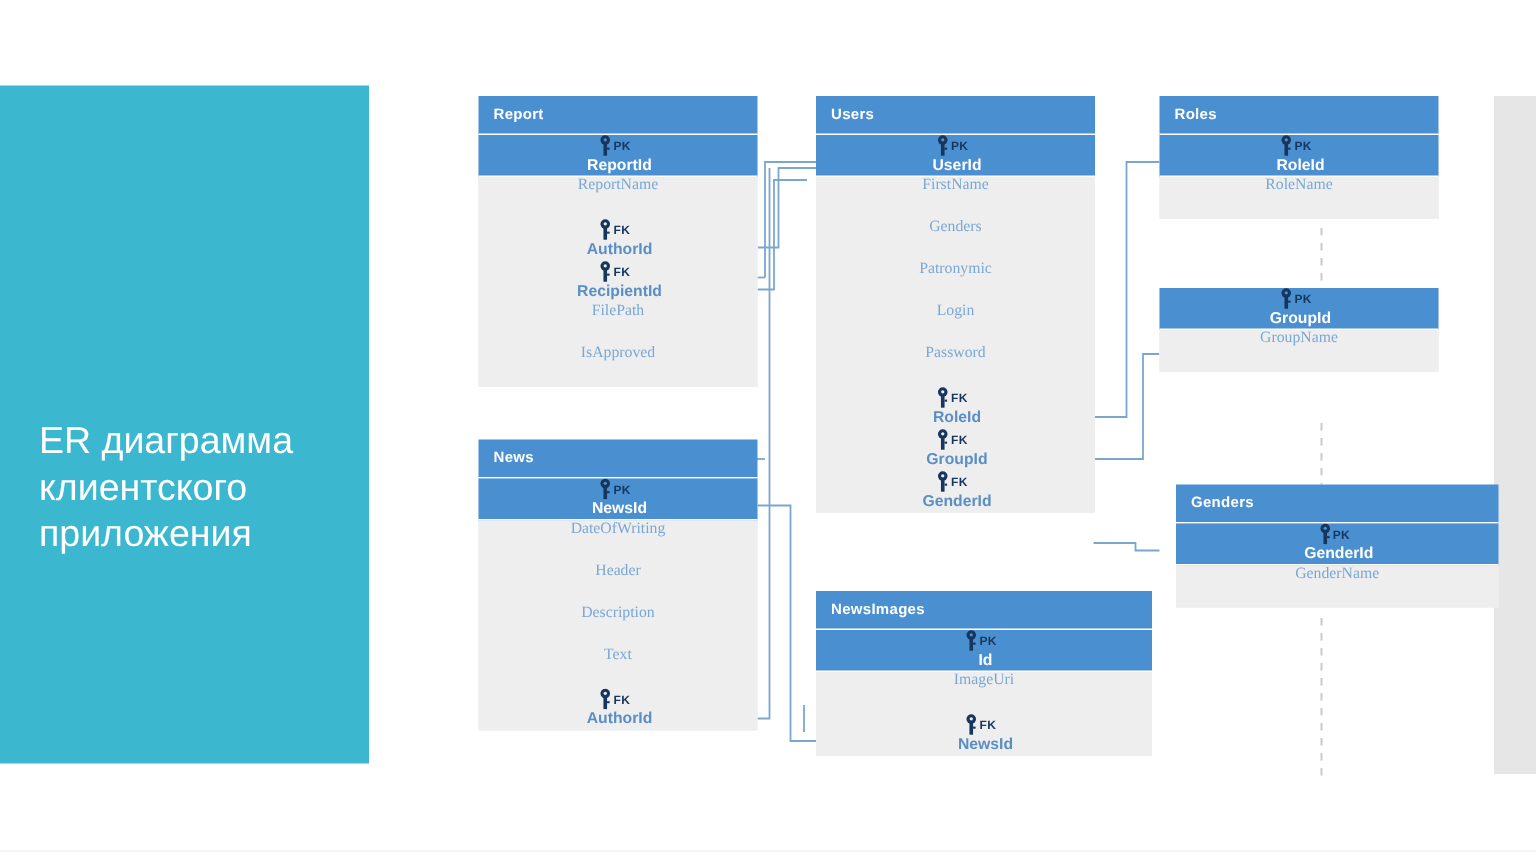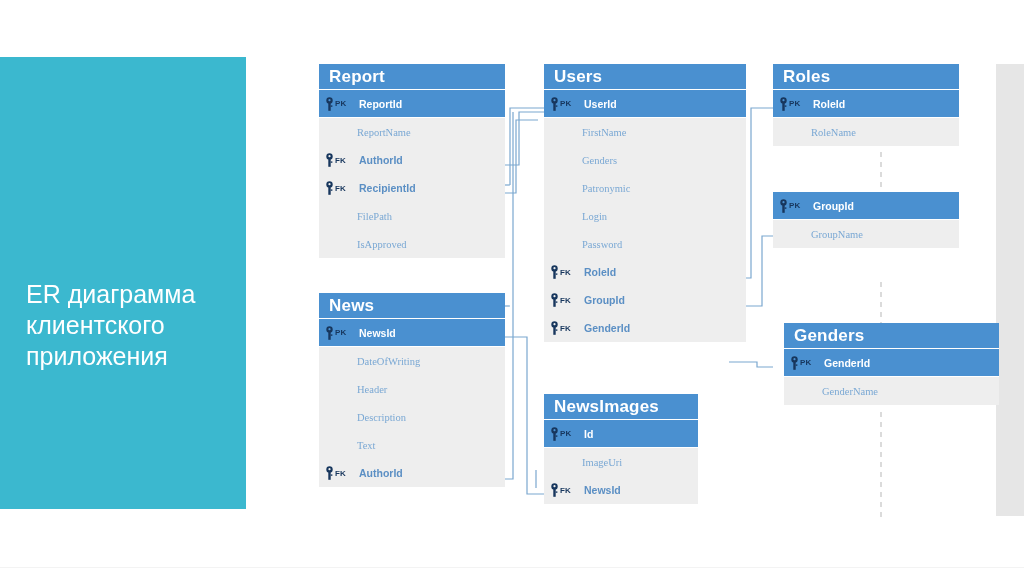--- a/index.html
+++ b/index.html
@@ -29,35 +29,36 @@
     white-space: pre-line;
   }
   svg.links { position: absolute; left: 0; top: 0; width: 1024px; height: 574px; pointer-events: none; }
 
   
   .entity { position: absolute; }
   .entity .hdr {
     height: 26px;
     background: #4a90d0;
     color: #ffffff;
-    font-size: 17px;
+    font-size: 10px;
     font-weight: 700;
     display: flex;
     align-items: center;
     padding-left: 10px;
     letter-spacing: .2px;
     border-bottom: 1px solid #ffffff;
   }
   .entity .body { background: #eeeeee; }
   .row {
     height: 28px;
     display: flex;
     align-items: center;
     font-size: 10.5px;
     position: relative;
+    flex-direction: column;
   }
   .row.pk {
     background: #4a90d0;
     color: #ffffff;
     font-weight: 700;
     border-bottom: 1px solid #ffffff;
   }
   .row.plain { color: #7aa8d4; background: #eeeeee; }
   .row.fk   { color: #5b8fc4; background: #eeeeee; font-weight: 700; }
 
@@ -222,21 +223,21 @@
             <rect x="3.3" y="5.5" width="2.4" height="8.3" fill="#17365d"></rect>
             <rect x="5.7" y="8.4" width="1.7" height="1.4" fill="#17365d"></rect>
           </svg>
           <span class="keytag">FK</span>
         </span>
         <span class="fieldname">AuthorId</span>
       </div>
     </div>
   </div>
 
-  <div class="entity" style="left:544px; top:64px; width:202px;">
+  <div class="entity" style="left:544px; top:64px; width:186px;">
     <div class="hdr">Users</div>
     <div class="body">
       <div class="row pk">
         <span class="keyslot">
           <svg class="keyicon" viewBox="0 0 9 14">
             <circle cx="4.5" cy="3.4" r="3.2" fill="#17365d"></circle>
               <circle cx="4.5" cy="3.2" r="1.1" fill="#4a90d0"></circle>
             <rect x="3.3" y="5.5" width="2.4" height="8.3" fill="#17365d"></rect>
             <rect x="5.7" y="8.4" width="1.7" height="1.4" fill="#17365d"></rect>
           </svg>
@@ -296,21 +297,21 @@
             <rect x="3.3" y="5.5" width="2.4" height="8.3" fill="#17365d"></rect>
             <rect x="5.7" y="8.4" width="1.7" height="1.4" fill="#17365d"></rect>
           </svg>
           <span class="keytag">FK</span>
         </span>
         <span class="fieldname">GenderId</span>
       </div>
     </div>
   </div>
 
-  <div class="entity" style="left:544px; top:394px; width:154px;">
+  <div class="entity" style="left:544px; top:394px; width:224px;">
     <div class="hdr">NewsImages</div>
     <div class="body">
       <div class="row pk">
         <span class="keyslot">
           <svg class="keyicon" viewBox="0 0 9 14">
             <circle cx="4.5" cy="3.4" r="3.2" fill="#17365d"></circle>
               <circle cx="4.5" cy="3.2" r="1.1" fill="#4a90d0"></circle>
             <rect x="3.3" y="5.5" width="2.4" height="8.3" fill="#17365d"></rect>
             <rect x="5.7" y="8.4" width="1.7" height="1.4" fill="#17365d"></rect>
           </svg>

